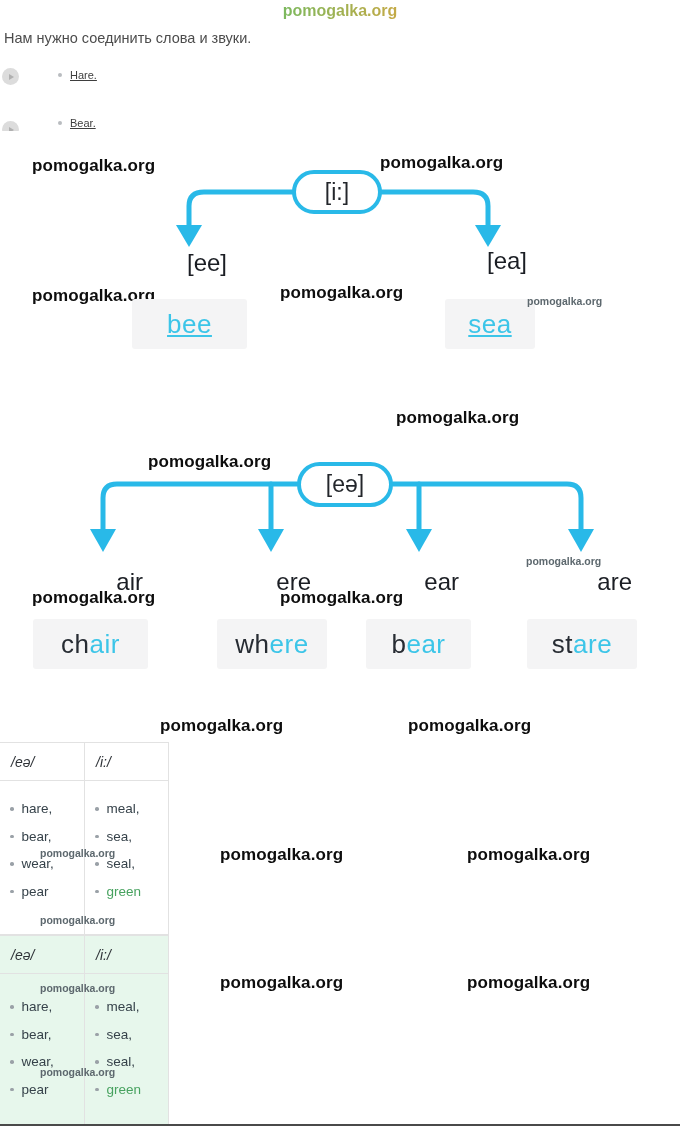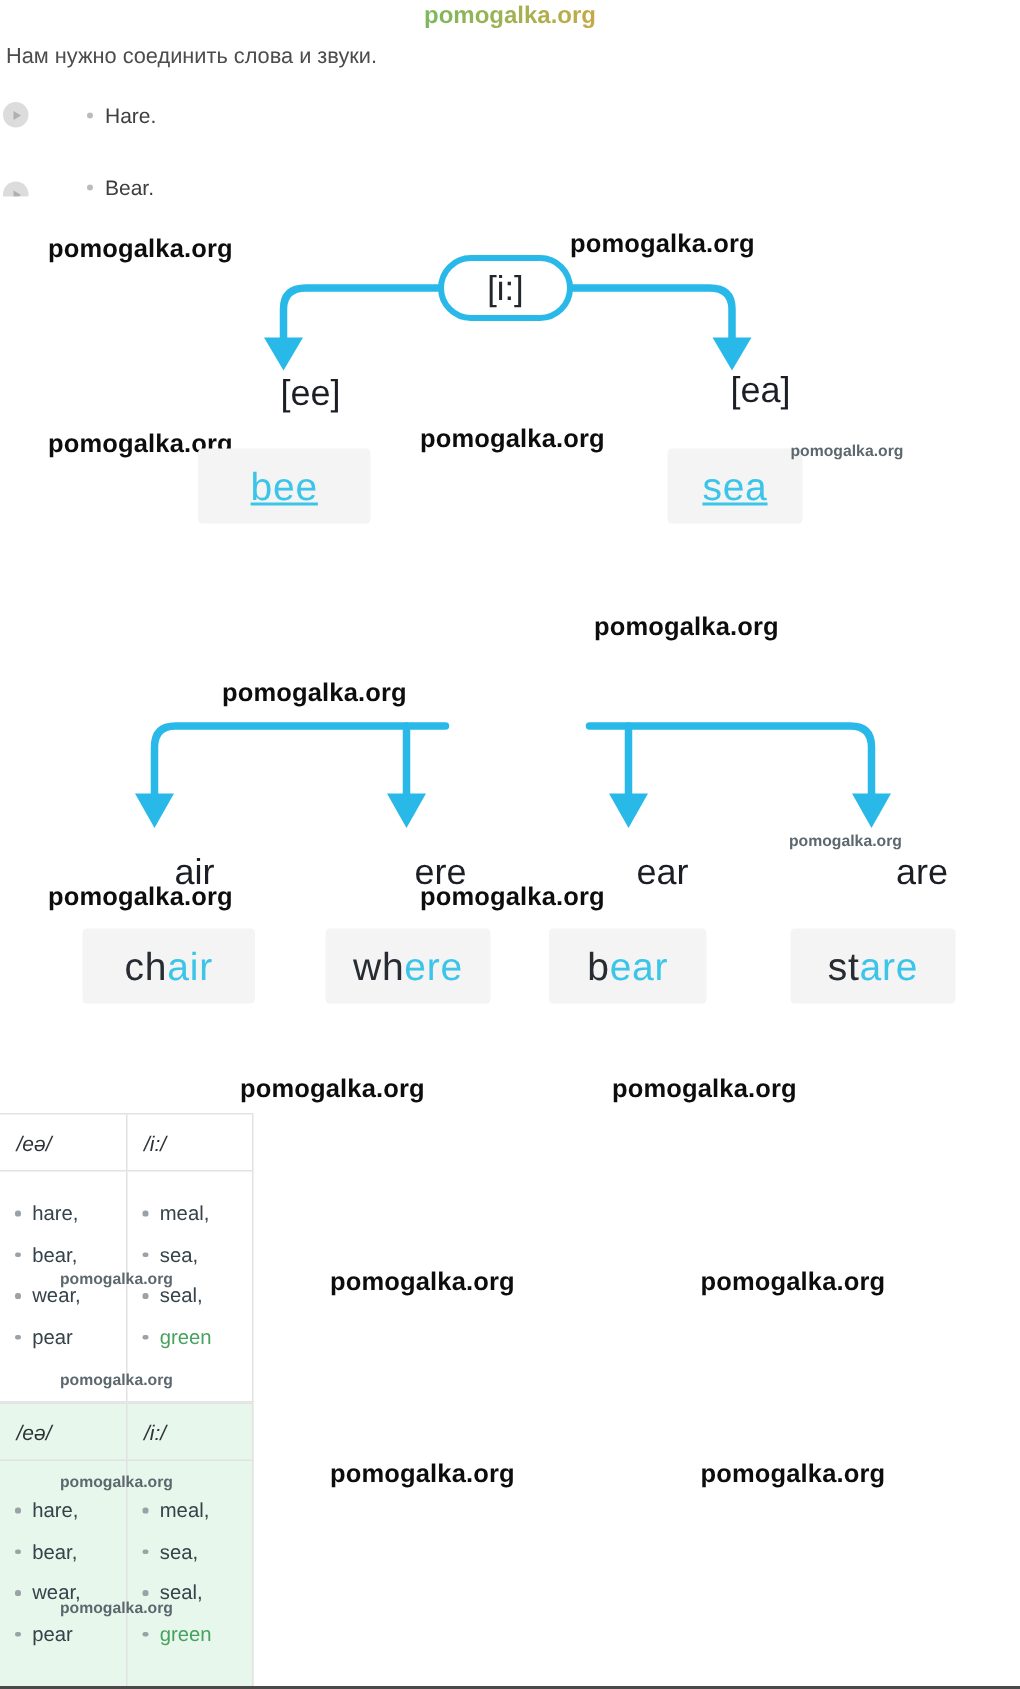--- a/index.html
+++ b/index.html
@@ -13,22 +13,22 @@
   .wm-top { position:absolute; top:2px; left:0; right:0; text-align:center; font-weight:700; font-size:16px;
             background:linear-gradient(90deg,#2ab9e8,#58c06a,#e8a23a,#2ab9e8);
             -webkit-background-clip:text; background-clip:text; color:transparent; z-index:5; }
 
   
   .instruction { position:absolute; left:4px; top:30px; font-size:14.5px; color:#4c4c4c; z-index:1; }
   .audio-btn { position:absolute; width:17px; height:17px; border-radius:50%; background:#dcdcdc; border:none;
                display:flex; align-items:center; justify-content:center; z-index:1; cursor:pointer; }
   .audio-btn::after { content:""; width:0; height:0; border-left:5px solid #b0b0b0;
                       border-top:3.5px solid transparent; border-bottom:3.5px solid transparent; margin-left:2px; }
-  .hw-item { position:absolute; left:58px; font-size:14px; color:#3e3e3e; z-index:1;
-             display:flex; align-items:center; gap:8px; }
+  .hw-item { position:absolute; left:58px; font-size:11px; color:#3e3e3e; z-index:1;
+             display:flex; align-items:center; gap:8px;text-decoration:underline; }
   .hw-item::before { content:""; width:4px; height:4px; border-radius:50%; background:#b9bcc0; flex:none; }
 
   
   .panel { position:absolute; left:0; top:131px; width:680px; height:995px; background:#fff; z-index:2; }
 
   
   svg.arrows { position:absolute; left:0; top:0; z-index:4; pointer-events:none; }
   svg.arrows .arrow { stroke:var(--accent,#29b9e8); stroke-width:5; fill:none; stroke-linecap:round; }
   svg.arrows .ahead { fill:var(--accent,#29b9e8); }
 
@@ -114,32 +114,33 @@
   <div class="wm" style="left:280px;top:283px;">pomogalka.org</div>
   <div class="wm" style="left:32px;top:286px;">pomogalka.org</div>
   <div class="wm-small" style="left:527px;top:295px;">pomogalka.org</div>
 
   <div class="word-card full" style="left:132px;top:299px;width:115px;">bee</div>
   <div class="word-card full" style="left:445px;top:299px;width:90px;">sea</div>
 
   <div class="wm" style="left:396px;top:408px;">pomogalka.org</div>
   <div class="wm" style="left:148px;top:452px;">pomogalka.org</div>
 
+  <div class="root-box" style="left:297px;top:462px;width:96px;height:45px;">[eə]</div>
 
   <div class="wm-small" style="left:526px;top:555px;">pomogalka.org</div>
 
   <div class="sound-label" style="left:63px;top:568px;">air</div>
   <div class="sound-label" style="left:231px;top:568px;">ere</div>
   <div class="sound-label" style="left:379px;top:568px;">ear</div>
   <div class="sound-label" style="left:552px;top:568px;">are</div>
 
   <div class="wm" style="left:32px;top:588px;">pomogalka.org</div>
   <div class="wm" style="left:280px;top:588px;">pomogalka.org</div>
 
-  <div class="word-card" style="left:55px;top:619px;width:115px;">
+  <div class="word-card" style="left:33px;top:619px;width:115px;">
     <span class="pre">ch</span>
       <span class="suf">air</span>
   </div>
   <div class="word-card" style="left:217px;top:619px;width:110px;">
     <span class="pre">wh</span>
       <span class="suf">ere</span>
   </div>
   <div class="word-card" style="left:366px;top:619px;width:105px;">
     <span class="pre">b</span>
       <span class="suf">ear</span>

